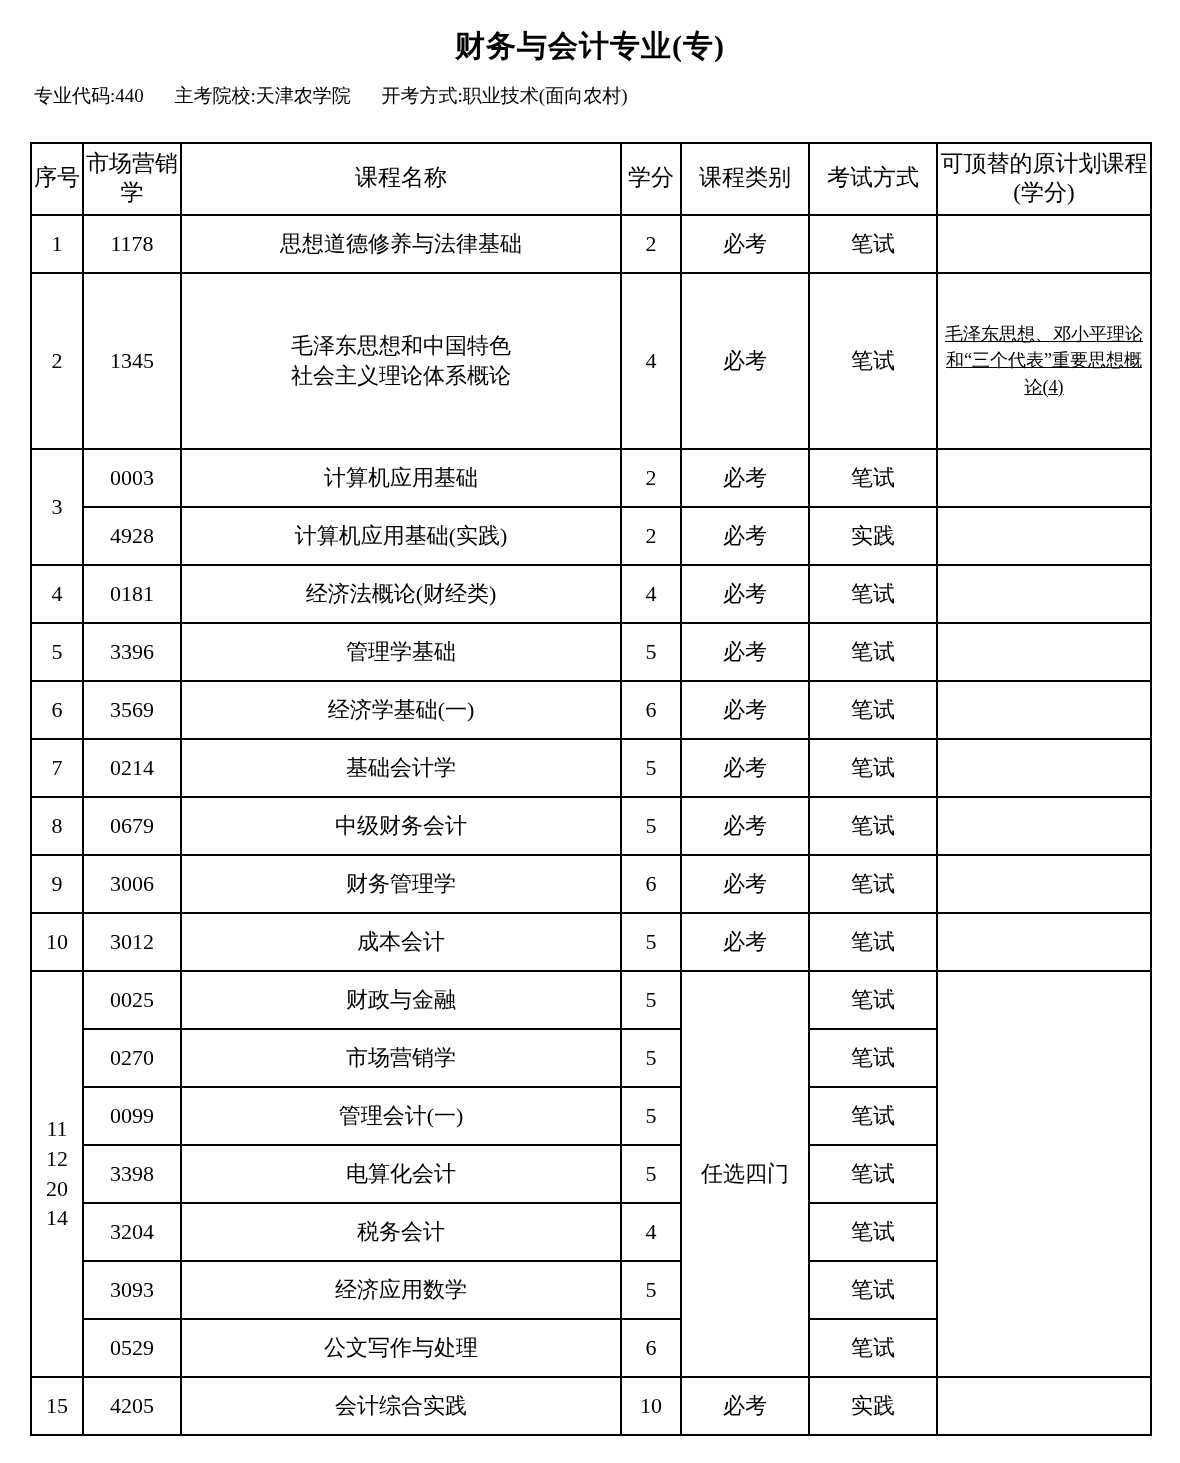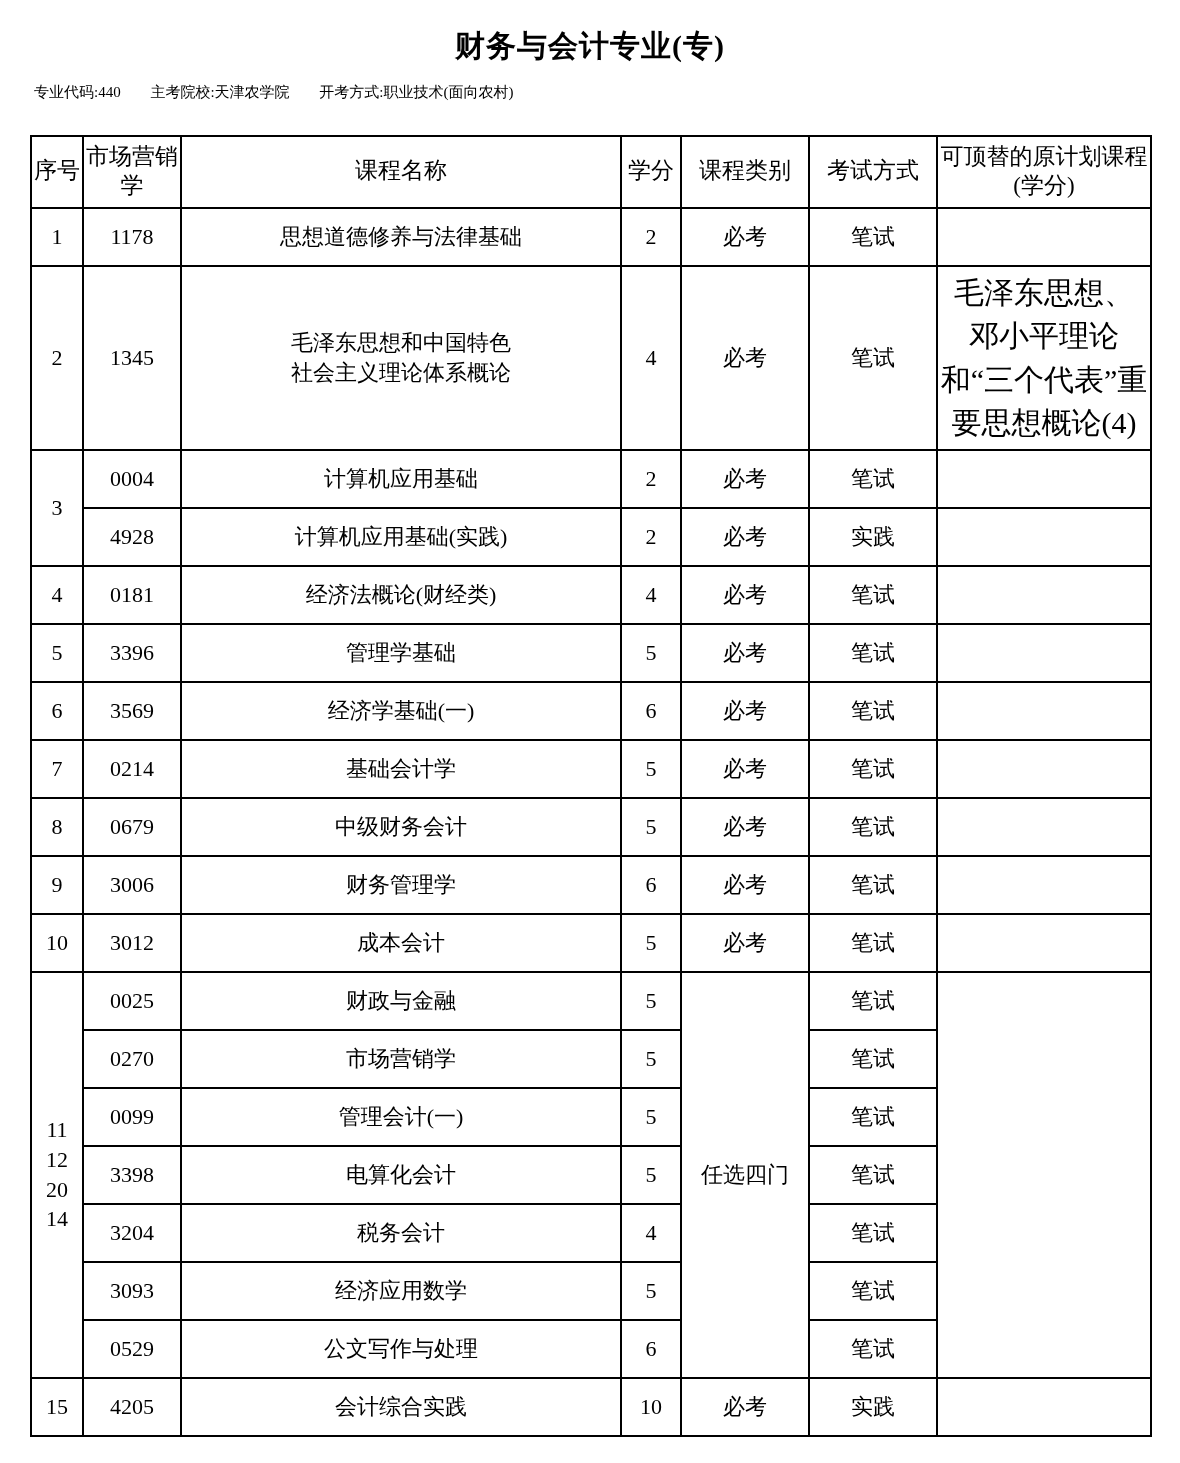--- a/index.html
+++ b/index.html
@@ -21,21 +21,21 @@
     padding: 18px 30px 0 30px;
   }
   .doc-title {
     text-align: center;
     font-size: 30px;
     font-weight: bold;
     letter-spacing: 1px;
     margin: 8px 0 16px 0;
   }
   .doc-subtitle {
-    font-size: 15px;
+    font-size: 19px;
     margin: 0 0 12px 4px;
     white-space: nowrap;
   }
   .doc-subtitle .seg {
     margin-right: 26px;
   }
   table.plan {
     border-collapse: collapse;
     width: 1120px;
     table-layout: fixed;
@@ -58,25 +58,26 @@
   .col-code  { width: 98px; }
   .col-name  { width: 440px; }
   .col-credit{ width: 60px; }
   .col-type  { width: 128px; }
   .col-exam  { width: 128px; }
   .col-repl  { width: 214px; }
   .name-cell {
     line-height: 1.35;
   }
   .repl-cell {
-    font-size: 30px;
+    font-size: 18px;
     line-height: 1.45;
     text-align: left;
     padding-left: 8px;
     padding-right: 6px;
+    text-decoration: underline;
   }
   .seq-multi {
     line-height: 1.35;
     font-size: 22px;
   }
   .tall-row td {
     height: 166px;
   }
   .row-h { height: 58px; }
   .nowrap { white-space: nowrap; }
@@ -135,21 +136,21 @@
           <div>社会主义理论体系概论</div>
         </td>
         <td>4</td>
         <td>必考</td>
         <td>笔试</td>
         <td class="repl-cell">毛泽东思想、邓小平理论和“三个代表”重要思想概论(4)</td>
       </tr>
 
       <tr class="row-h">
         <td rowspan="2">3</td>
-        <td>0004</td>
+        <td>0003</td>
         <td class="name-cell">计算机应用基础</td>
         <td>2</td>
         <td>必考</td>
         <td>笔试</td>
         <td class="repl-cell"></td>
       </tr>
 
       <tr class="row-h">
         <td>4928</td>
         <td class="name-cell">计算机应用基础(实践)</td>

